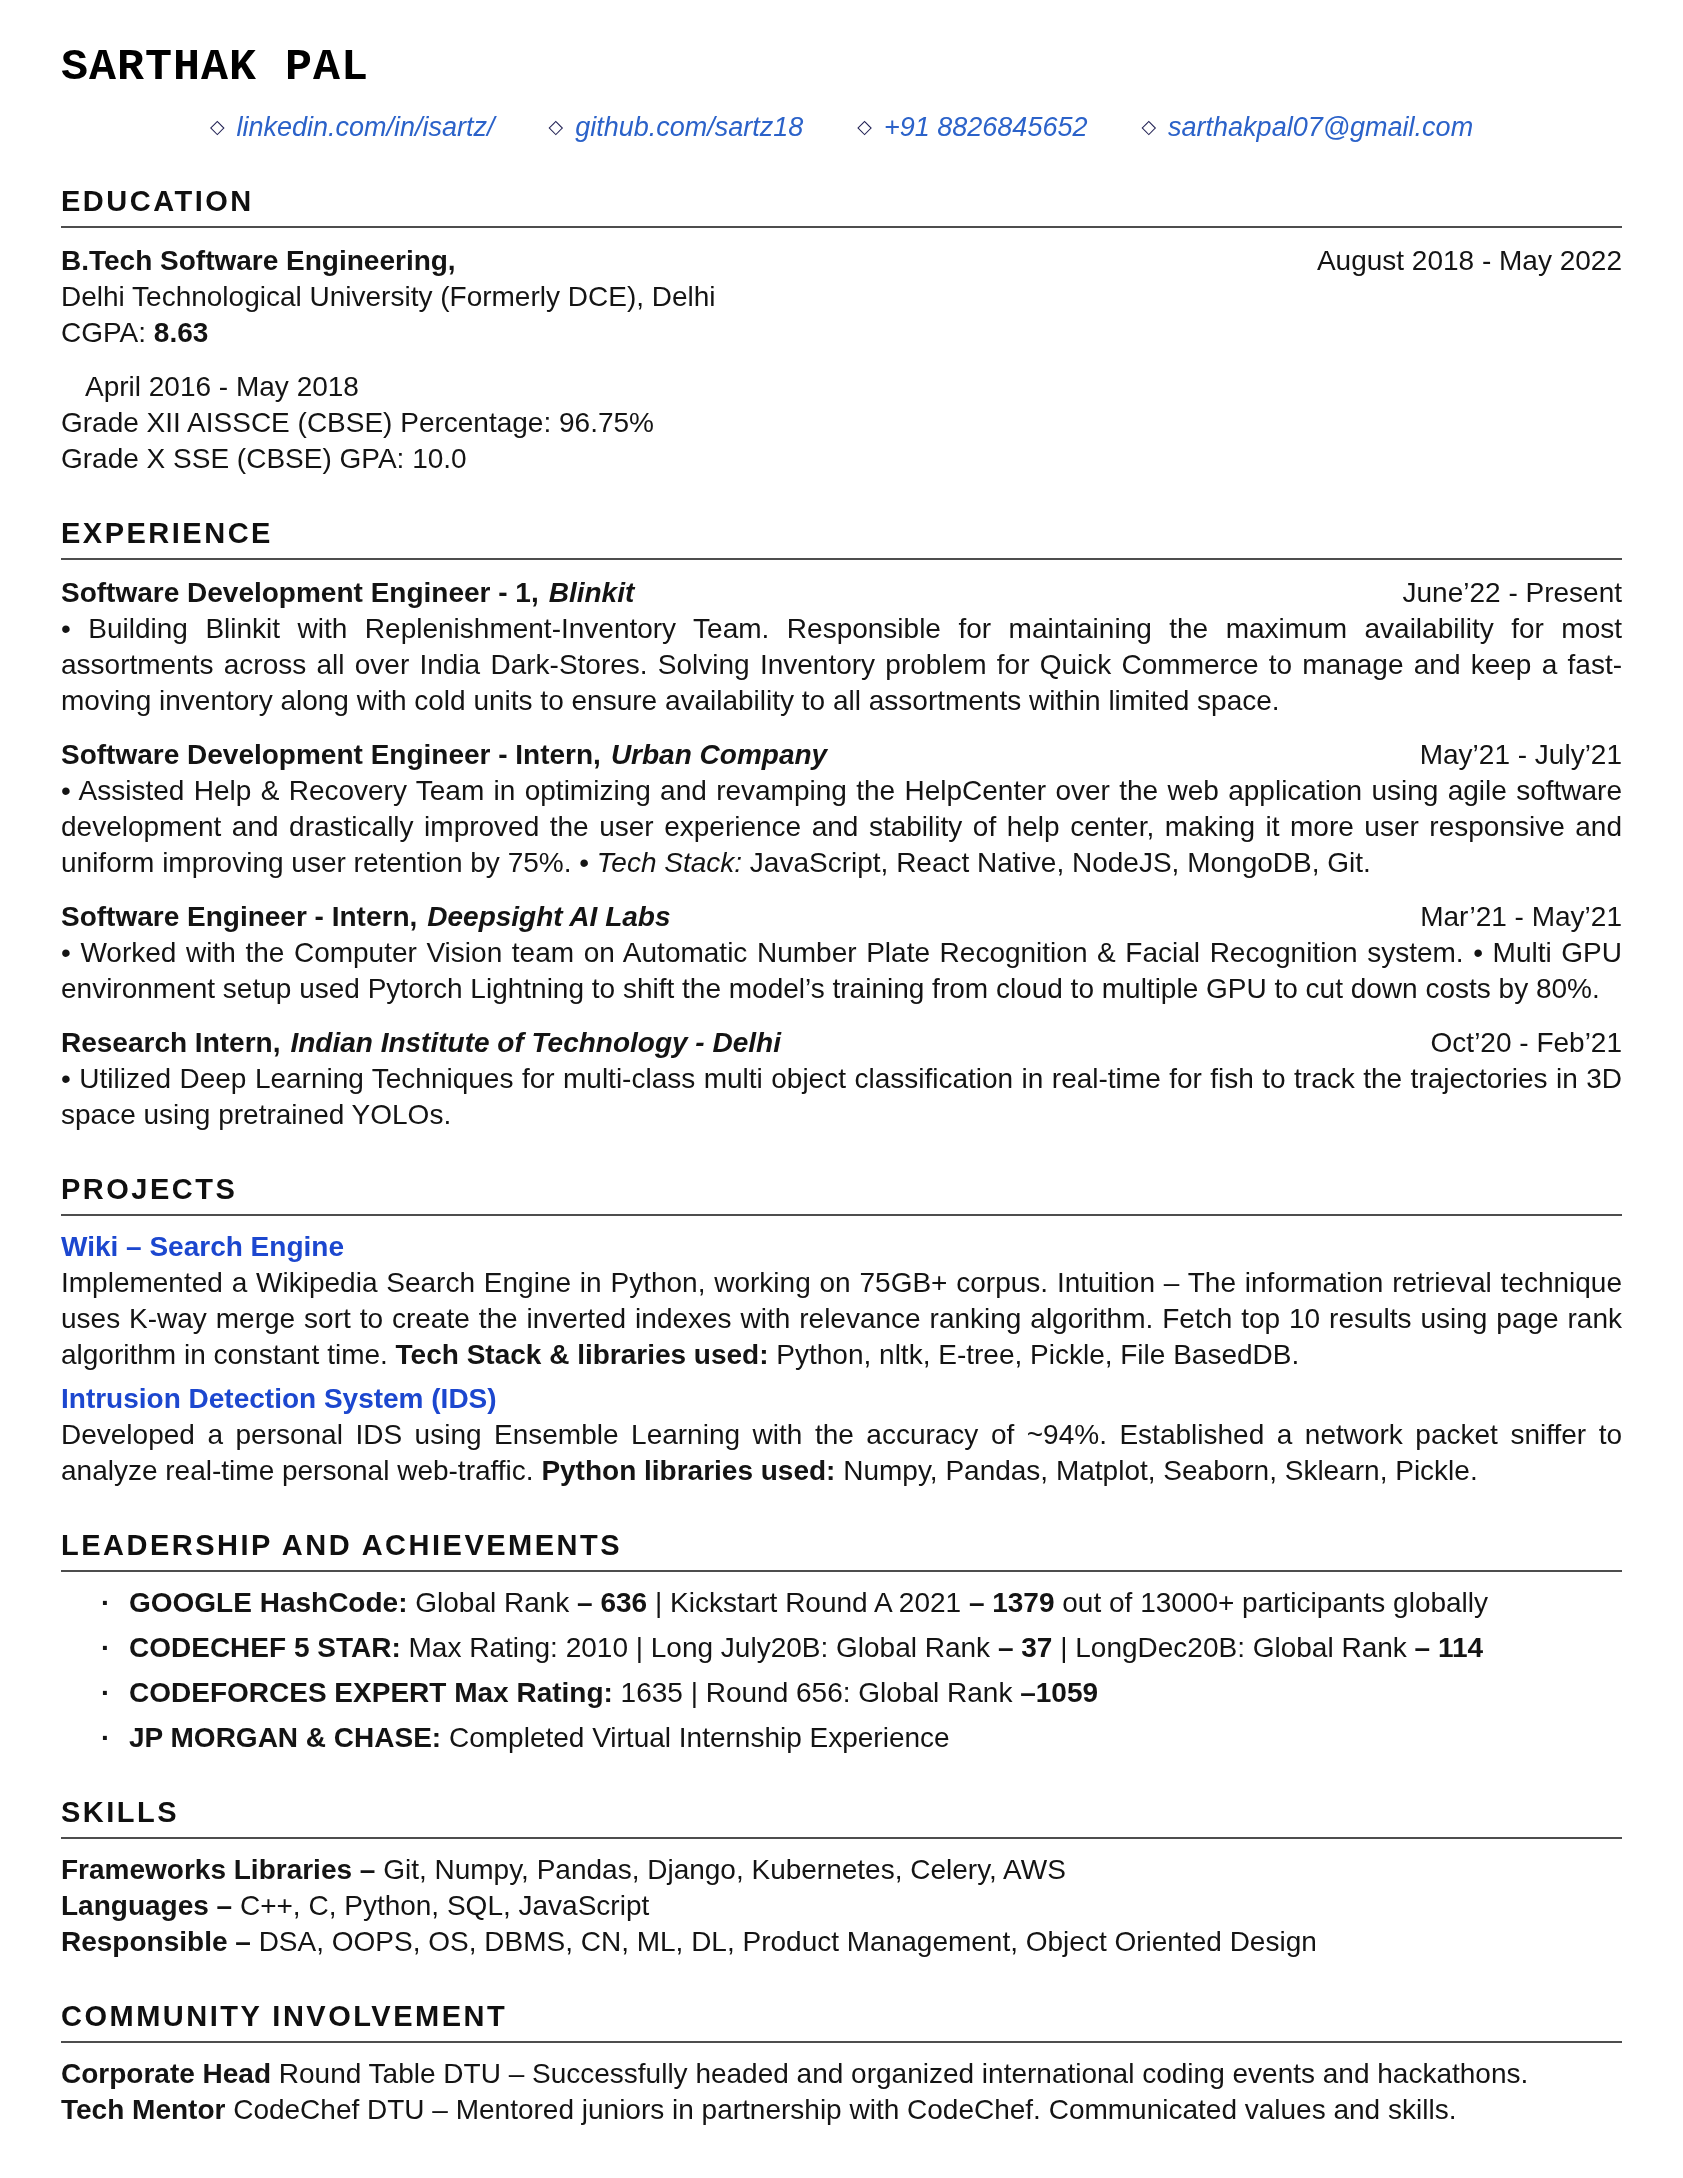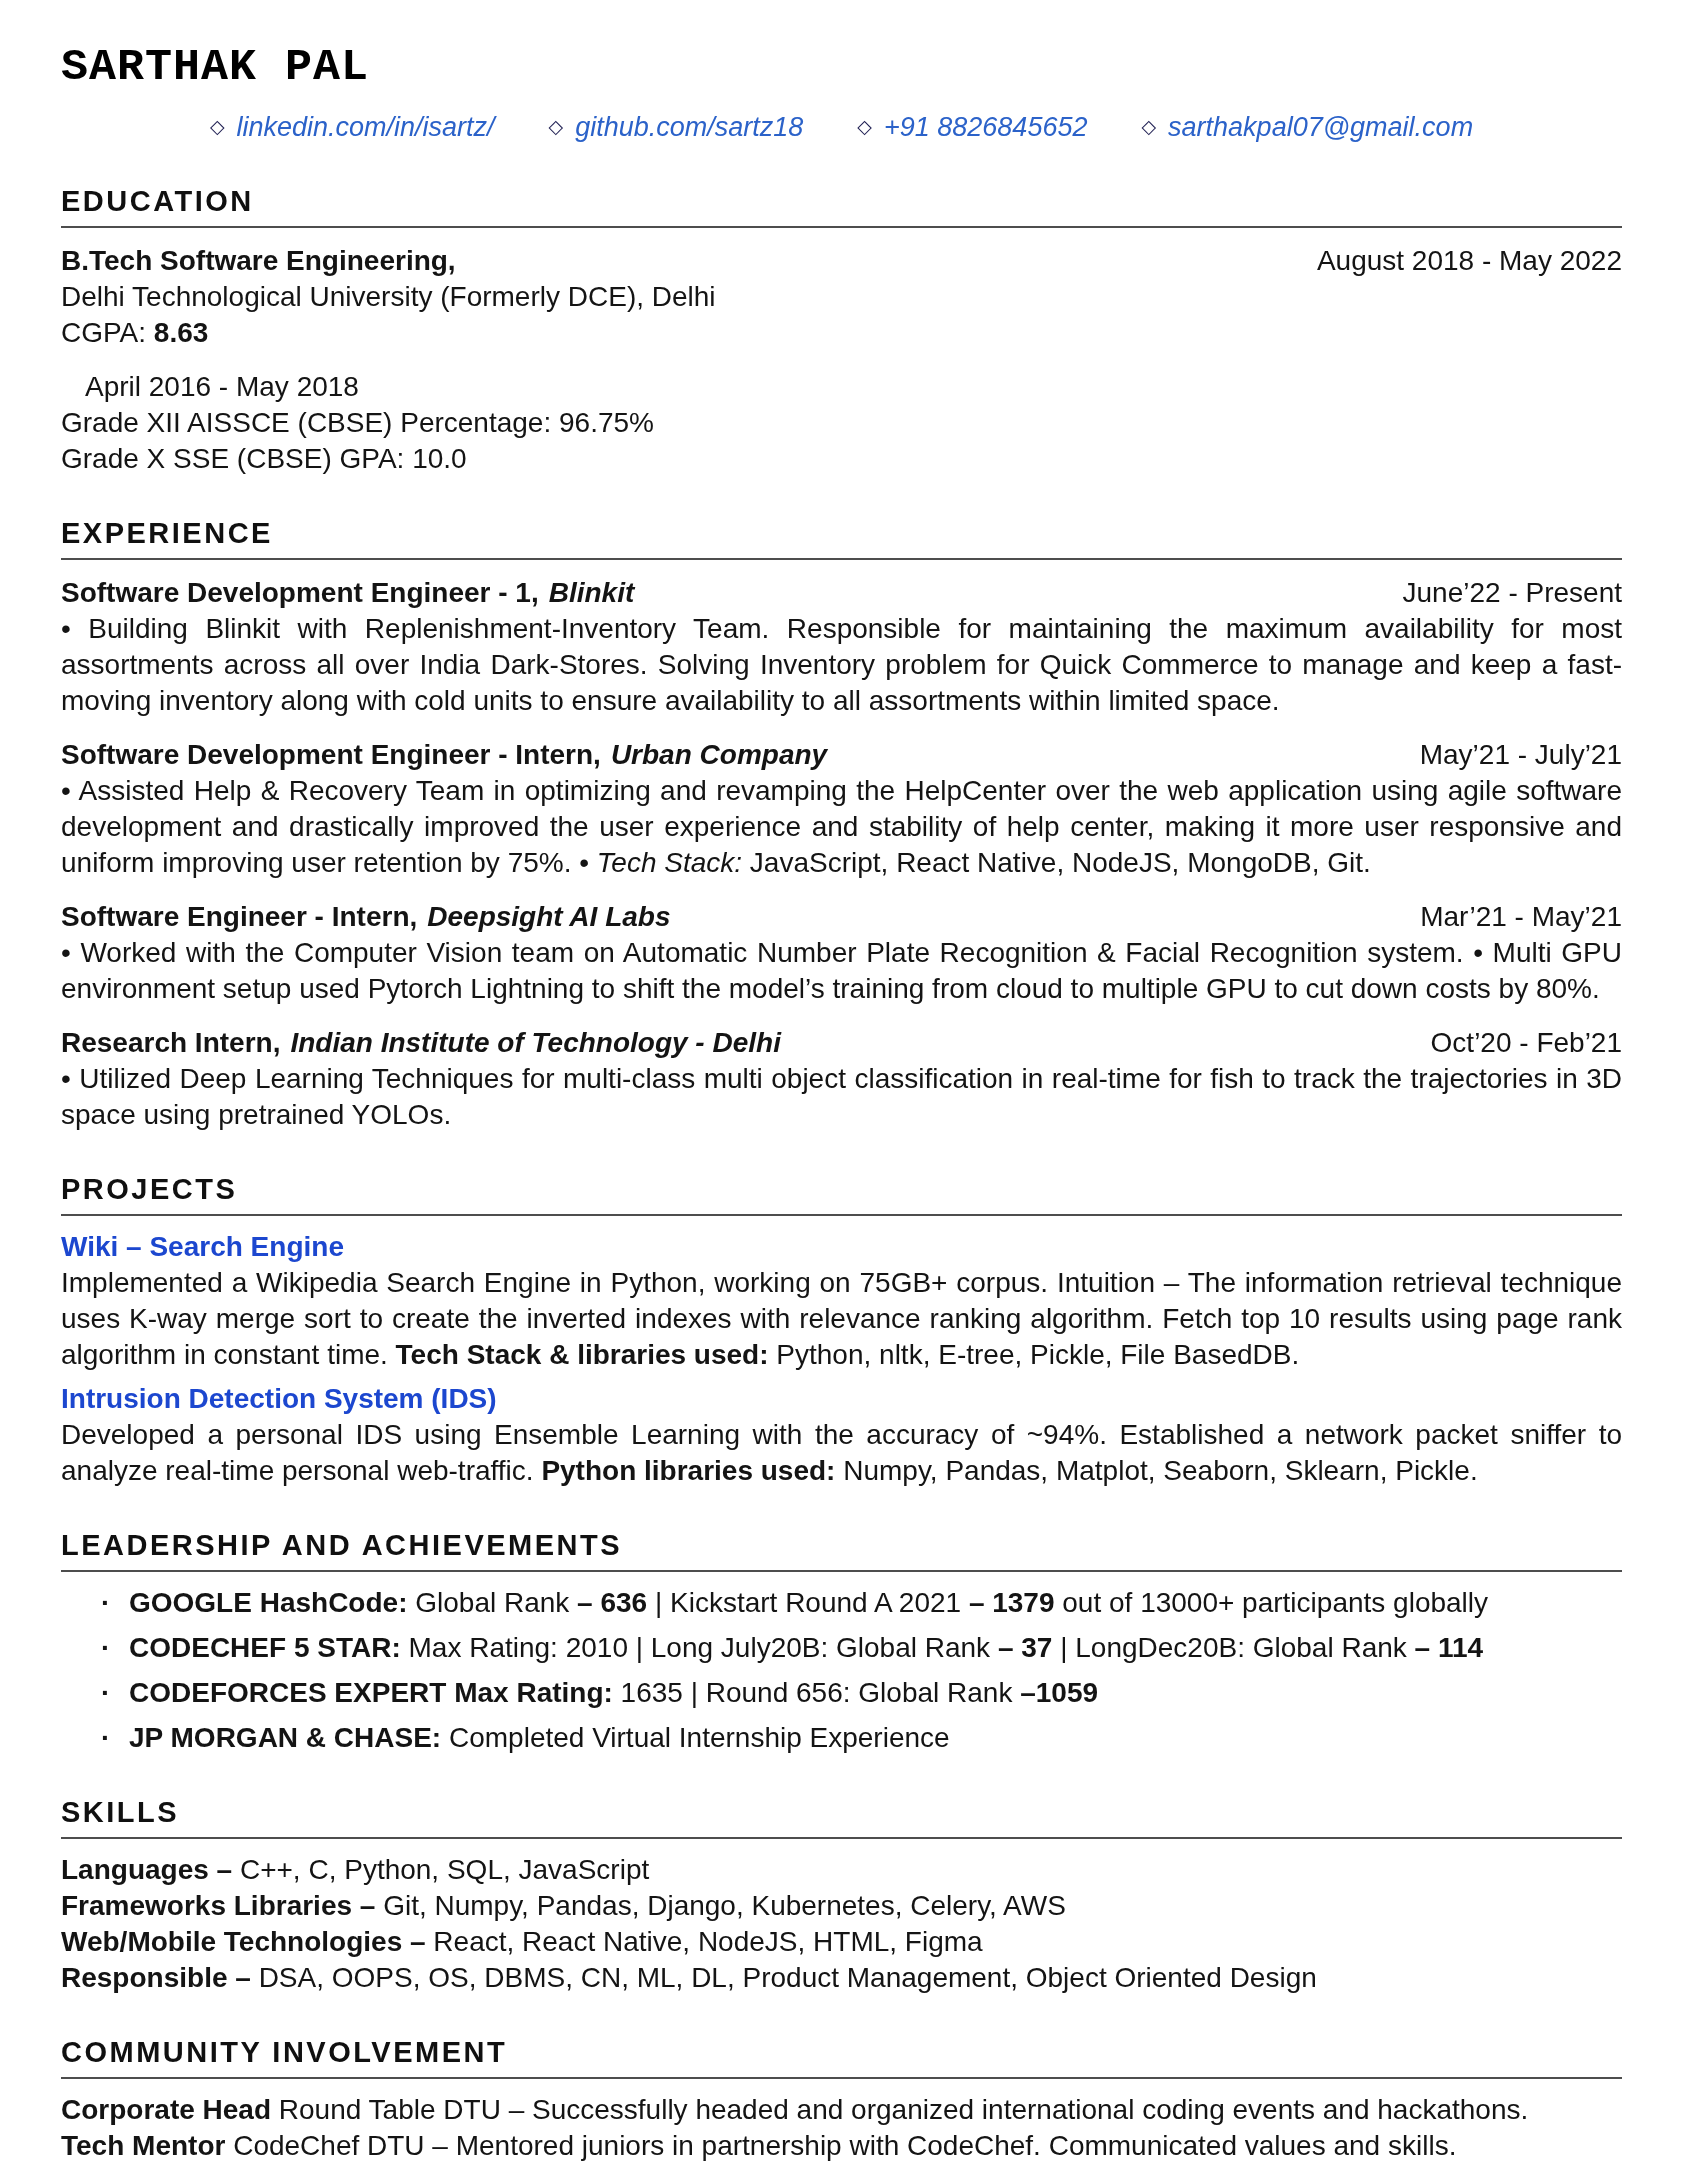--- a/index.html
+++ b/index.html
@@ -179,23 +179,22 @@
         <span><span class="b">JP MORGAN &amp; CHASE:</span><span> Completed Virtual Internship Experience</span><span class="b"></span><span></span><span class="b"></span><span></span></span>
       </div>
 
     </div>
   </section>
 
   <section class="section">
     <h2 class="sec-title">SKILLS</h2>
     <div class="rule"></div>
     <div class="sec-body">
+      <div class="plain-line"><span class="b">Frameworks Libraries – </span><span>Git, Numpy, Pandas, Django, Kubernetes, Celery, AWS</span></div>
       <div class="plain-line"><span class="b">Languages – </span><span>C++, C, Python, SQL, JavaScript</span></div>
-      <div class="plain-line"><span class="b">Frameworks Libraries – </span><span>Git, Numpy, Pandas, Django, Kubernetes, Celery, AWS</span></div>
-      <div class="plain-line"><span class="b">Web/Mobile Technologies – </span><span>React, React Native, NodeJS, HTML, Figma</span></div>
       <div class="plain-line"><span class="b">Responsible – </span><span>DSA, OOPS, OS, DBMS, CN, ML, DL, Product Management, Object Oriented Design</span></div>
     </div>
   </section>
 
   <section class="section">
     <h2 class="sec-title">COMMUNITY INVOLVEMENT</h2>
     <div class="rule"></div>
     <div class="sec-body">
       <div class="plain-line"><span class="b">Corporate Head </span><span>Round Table DTU – Successfully headed and organized international coding events and hackathons.</span></div>
       <div class="plain-line"><span class="b">Tech Mentor </span><span>CodeChef DTU – Mentored juniors in partnership with CodeChef. Communicated values and skills.</span></div>

